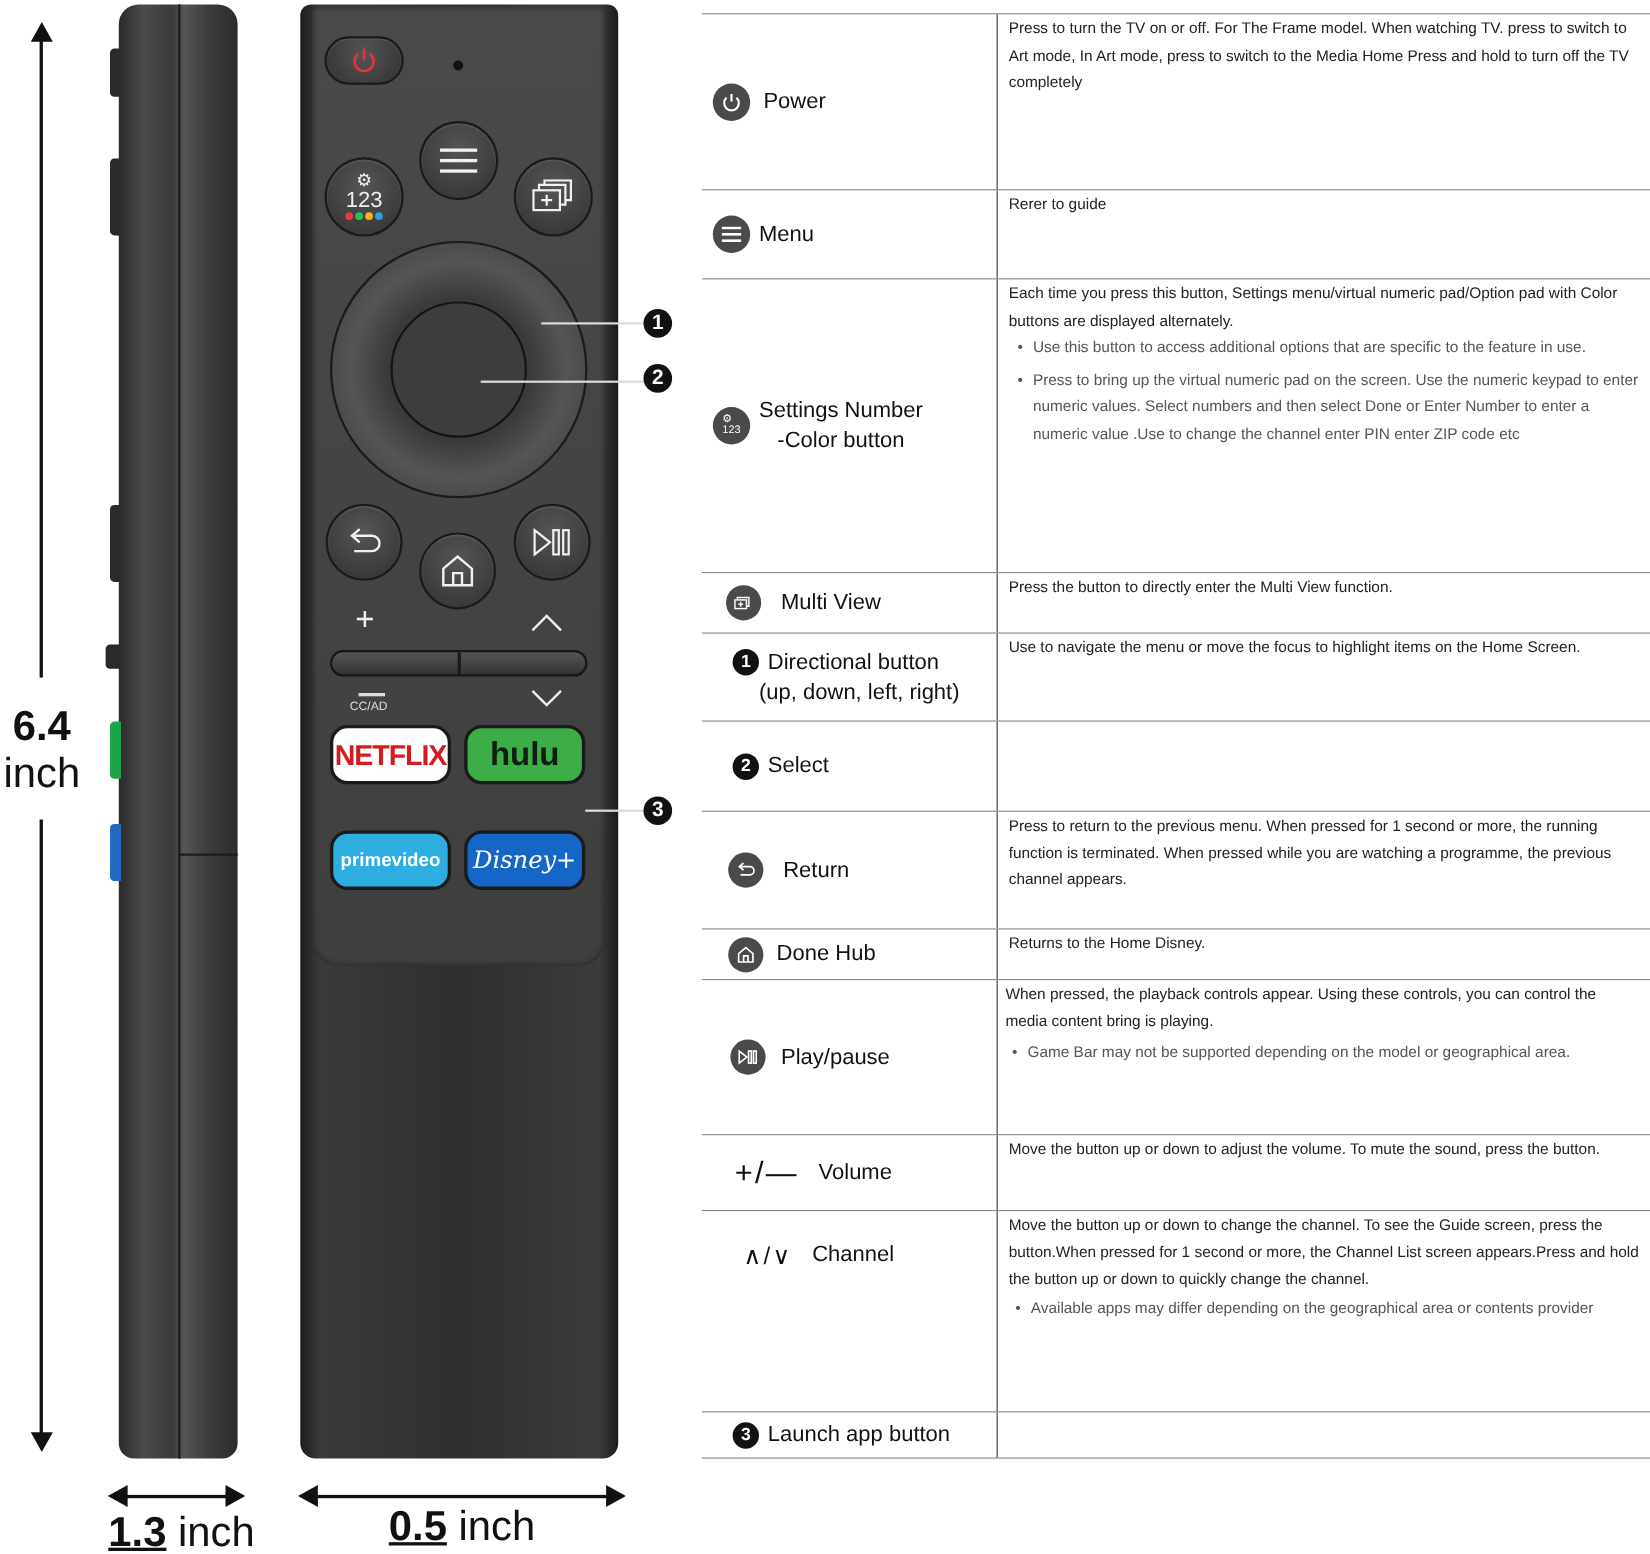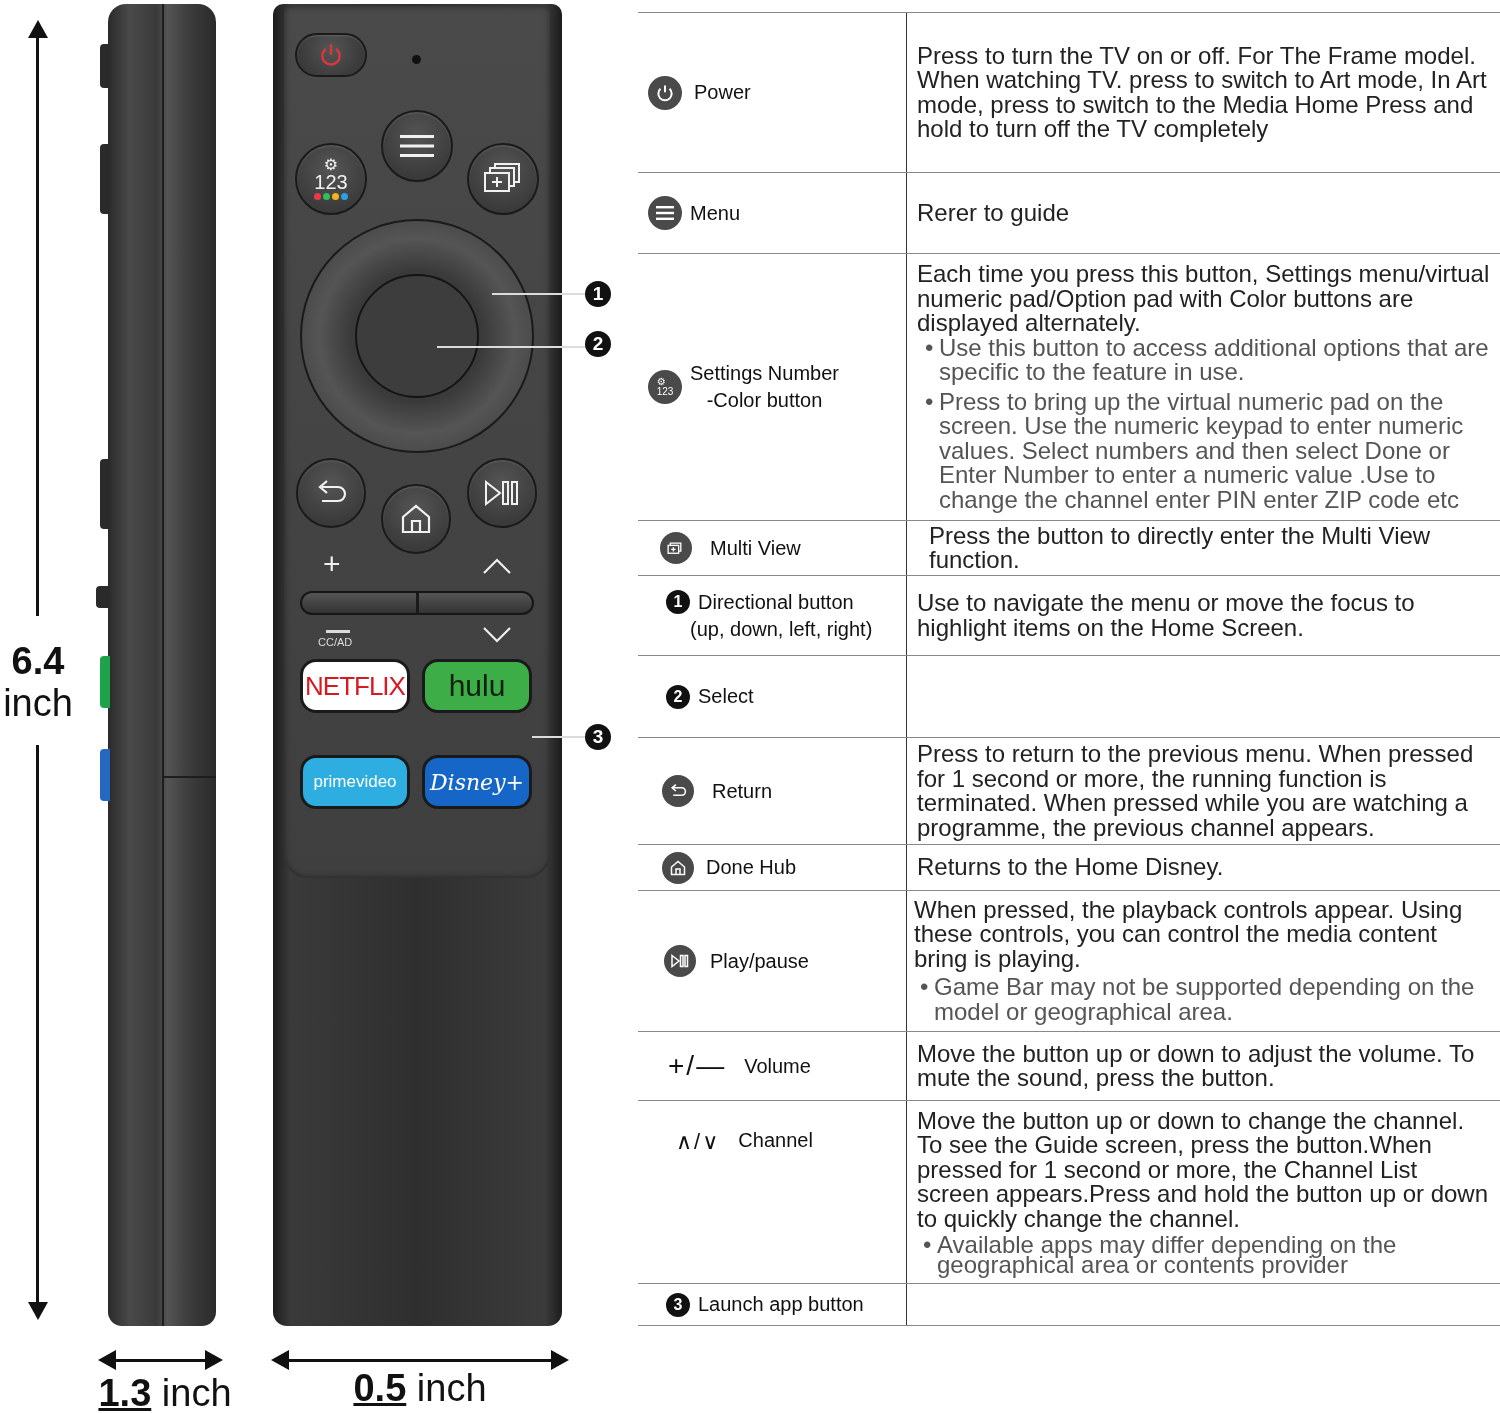--- a/index.html
+++ b/index.html
@@ -65,38 +65,38 @@
     .play-btn { left: 467px; top: 458px; width: 70px; height: 70px; }
 
     .rocker-label { position: absolute; color: #eee; font-size: 30px; line-height: 30px; }
     .rocker { position: absolute; left: 300px; top: 591px; width: 234px; height: 24px; border-radius: 12px;
       background: linear-gradient(180deg, #555 0%, #333 100%); border: 2px solid #161616; }
     .rocker .divider { position: absolute; left: 114px; top: 0; bottom: 0; width: 3px; background: #1a1a1a; }
     .ccad { position: absolute; left: 318px; top: 636px; font-size: 11px; color: #ddd; }
     .ccad-bar { position: absolute; left: 326px; top: 630px; width: 24px; height: 3px; background: #ddd; }
 
     .app-btn { position: absolute; width: 110px; height: 54px; border-radius: 16px; border: 3px solid #1a1a1a;
-      display: flex; align-items: center; justify-content: center; font-weight: normal; }
+      display: flex; align-items: center; justify-content: center; font-weight: bold; }
     .netflix { left: 300px; top: 659px; background: #fff; color: #d61a22; font-size: 26px; letter-spacing: -1px; font-family: "Liberation Sans Narrow", "Liberation Sans", sans-serif; }
     .hulu { left: 422px; top: 659px; background: #3dad47; color: #102010; font-size: 30px; }
     .prime { left: 300px; top: 755px; background: #2eaee0; color: #fff; font-size: 17px; }
     .disney { left: 422px; top: 755px; background: #1666c7; color: #fff; font-size: 22px; font-family: "DejaVu Serif", serif; font-style: italic; font-weight: normal; }
 
     .callout-line { position: absolute; height: 1.5px; background: #dcdcdc; }
     .callout-num { position: absolute; width: 26px; height: 26px; border-radius: 50%; background: #111; color: #fff;
       font-weight: bold; font-size: 19px; display: flex; align-items: center; justify-content: center; }
 
     
     .spec-table { position: absolute; left: 638px; top: 12px; width: 862px; }
     .row { display: flex; border-top: 1.5px solid #888; }
     .row:last-child { border-bottom: 1.5px solid #888; }
     .cell-name { width: 269px; border-right: 1.5px solid #333; display: flex; align-items: center;
       padding-left: 10px; font-size: 20px; color: #111; }
-    .cell-desc { flex: 1; padding: 0 10px; font-size: 24px; line-height: 24.5px; color: #222;
-      display: flex; flex-direction: column; justify-content: center; }
+    .cell-desc { flex: 1; padding: 0 10px; font-size: 14px; line-height: 24.5px; color: #222;
+      display: flex; flex-direction: column; justify-content: flex-start; }
     .cell-desc .bullet { color: #555; padding-left: 22px; text-indent: -14px; }
     .cell-desc .bullet::before { content: "\2022"; display: inline-block; width: 14px; text-indent: 0; }
     .cell-desc b { font-weight: normal; color: #111; }
 
     .ico { width: 34px; height: 34px; border-radius: 50%; background: #4a4a4a; color: #fff;
       display: inline-flex; align-items: center; justify-content: center; margin-right: 12px; flex-shrink: 0; font-size: 18px; }
     .ico.small { width: 32px; height: 32px; }
     .badge-num { width: 24px; height: 24px; border-radius: 50%; background: #111; color: #fff; font-weight: bold;
       display: inline-flex; align-items: center; justify-content: center; font-size: 16px; margin-right: 8px; flex-shrink: 0; }
     .name-stack { display: flex; flex-direction: column; align-items: center; }
@@ -274,21 +274,21 @@
         <span style="margin-top:4px;">-Color button</span>
       </span>
     </div>
     <div class="cell-desc">
       <p>Each time you press this button, Settings menu/virtual numeric pad/Option pad with Color buttons are displayed alternately.</p>
       <p class="bullet">Use this button to access additional options that are specific to the feature in use.</p>
       <p class="bullet" style="margin-top:5px;">Press to bring up the virtual numeric pad on the screen. Use the numeric keypad to enter numeric values.  Select numbers and then select Done or Enter Number to enter a numeric value .Use to change the channel enter PIN enter ZIP code etc</p>
     </div>
   </div>
 
-  <div class="row" style="height:55px;gap:12px;">
+  <div class="row" style="height:55px;">
     <div class="cell-name" style="padding-left:22px;">
       <span class="ico small" style="margin-right:18px;">
         <svg width="18" height="14" viewBox="0 0 40 32">
             <rect x="2" y="10" width="24" height="18" fill="none" stroke="#fff" stroke-width="3"></rect>
             <path d="M7 10V5h24v18h-5" fill="none" stroke="#fff" stroke-width="3"></path>
             <path d="M14 14v10M9 19h10" stroke="#fff" stroke-width="3"></path>
           </svg>
       </span>
       <span>Multi View</span>
     </div>

